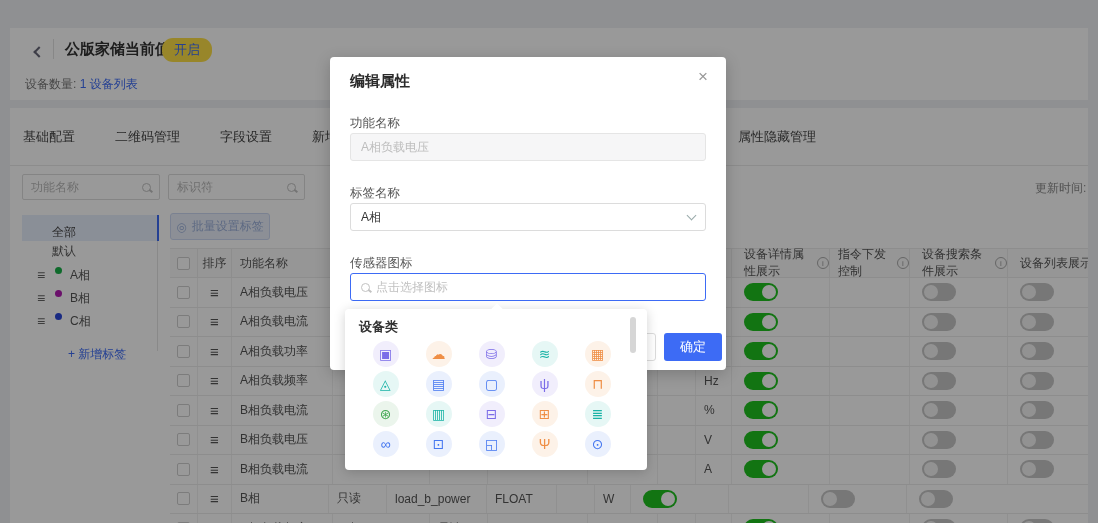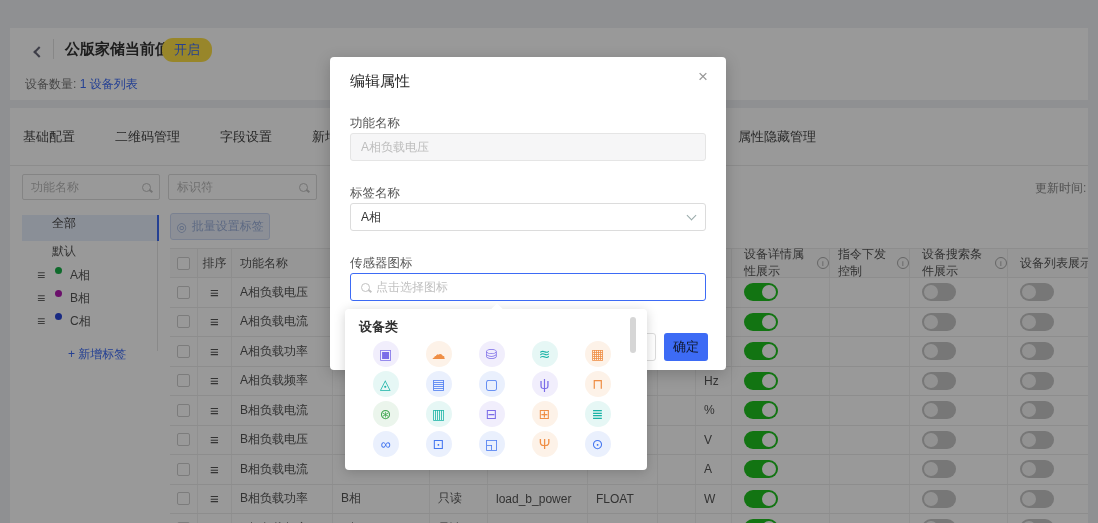--- a/index.html
+++ b/index.html
@@ -28,21 +28,21 @@
 
   .finput{position:absolute;top:66px;height:26px;border:1px solid #ddd;border-radius:2px;background:#fff;
           display:flex;align-items:center;justify-content:space-between;padding:0 8px;color:#b9b9b9;font-size:12px}
   .mag{width:9px;height:9px;border:1.5px solid #c2c2c2;border-radius:50%;position:relative;flex:none}
   .mag::after{content:"";position:absolute;width:4px;height:1.5px;background:#c2c2c2;right:-3px;bottom:-1px;transform:rotate(40deg)}
   .updtime{position:absolute;left:1025px;top:72px;font-size:12px;color:#8a8a8a;white-space:nowrap}
 
   
   .sidebar{position:absolute;left:12px;top:107px;width:136px}
   .sideline{position:absolute;left:147px;top:107px;width:1px;height:136px;background:#e4e4e4}
-  .allrow{position:relative;height:26px;background:#e7eefc;display:flex;align-items:flex-start;padding-left:30px;font-size:12px;color:#444;cursor:pointer}
+  .allrow{position:relative;height:26px;background:#e7eefc;display:flex;align-items:flex-end;padding-left:30px;font-size:12px;color:#444;cursor:pointer}
   .allrow .bar{position:absolute;right:-1px;top:0;width:2px;height:100%;background:var(--accent)}
   .srow{height:23px;display:flex;align-items:flex-start;font-size:12px;color:#555;cursor:pointer}
   .srow.def{padding-left:30px;height:24px;margin-top:2px}
   .srow .drag{margin-left:15px;color:#666;font-size:14px;width:18px}
   .dot{width:7px;height:7px;border-radius:50%;margin-right:8px;flex:none}
   .addtag{margin:10px 0 0 46px;font-size:12px;color:var(--accent);cursor:pointer}
 
   
   .batchbtn{position:absolute;left:160px;top:105px;width:100px;height:27px;background:#e9effb;border:1px solid #ccd8f2;
             border-radius:3px;display:flex;align-items:center;justify-content:center;gap:5px;color:#9cb0da;font-size:12px;cursor:pointer}
@@ -64,31 +64,31 @@
        font-size:8px;color:#999;margin-left:4px;flex:none;font-style:normal}
   .tg{display:inline-block;width:34px;height:18px;border-radius:9px;position:relative;cursor:pointer;flex:none}
   .tg::after{content:"";position:absolute;top:2px;width:14px;height:14px;border-radius:50%;background:#fff}
   .tg.on{background:var(--toggle-on)}.tg.on::after{right:2px}
   .tg.off{background:#c6c6c6}.tg.off::after{left:2px;background:#f4f4f4}
 
   
   .overlay{position:absolute;inset:0;background:var(--overlay);z-index:40}
   .modal{position:absolute;left:330px;top:57px;width:396px;height:313px;background:#fff;border-radius:4px;
          box-shadow:0 4px 16px rgba(0,0,0,.2);z-index:50}
-  .m-title{position:absolute;left:20px;top:15px;font-size:15px;font-weight:normal;color:#2b2b2b}
+  .m-title{position:absolute;left:20px;top:15px;font-size:15px;font-weight:bold;color:#2b2b2b}
   .m-close{position:absolute;right:13px;top:10px;font-size:17px;color:#999;cursor:pointer;width:20px;text-align:center}
   .m-label{position:absolute;left:20px;font-size:12.5px;color:#555}
   .m-input{position:absolute;left:20px;width:356px;height:28px;border-radius:3px;font-size:12px;display:flex;align-items:center;padding:0 10px}
   .dis{background:#f6f6f7;border:1px solid #e5e5e5;color:#bdbdbd}
   .sel{background:#fff;border:1px solid #dcdcdc;color:#333;justify-content:space-between;cursor:pointer}
   .chev{width:7px;height:7px;border-right:1.5px solid #9aa;border-bottom:1.5px solid #9aa;transform:rotate(45deg);margin-top:-4px}
   .focus{background:#fff;border:1px solid var(--accent);color:#c0c0c0;gap:6px;cursor:text}
   .m-btn{position:absolute;top:276px;height:28px;border-radius:3px;font-size:13px;display:flex;align-items:center;justify-content:center;cursor:pointer}
   .cancel{left:270px;width:56px;background:#fff;border:1px solid #dcdcdc;color:#555}
-  .ok{left:334px;width:44px;background:var(--accent);color:#0f172a}
+  .ok{left:334px;width:58px;background:var(--accent);color:#ffffff}
 
   
   .panel{position:absolute;left:345px;top:309px;width:302px;height:161px;background:#fff;border-radius:4px;
          box-shadow:0 2px 12px rgba(0,0,0,.18);z-index:60}
   .panel::before{content:"";position:absolute;left:148px;top:-4px;width:8px;height:8px;background:#fff;transform:rotate(45deg)}
   .cat{position:absolute;left:14px;top:9px;font-size:13px;font-weight:bold;color:#333}
   .sbar{position:absolute;right:11px;top:8px;width:6px;height:36px;background:#d6d6d6;border-radius:3px;cursor:pointer}
   .igrid{position:absolute;left:14px;top:30px;display:grid;grid-template-columns:repeat(5,53px);grid-auto-rows:30px;justify-items:center;align-items:center}
   .icirc{width:26px;height:26px;border-radius:50%;display:flex;align-items:center;justify-content:center;font-size:14px;cursor:pointer}
 </style>
@@ -118,21 +118,21 @@
       <div class="tab">字段设置</div>
       <div class="tab">新增标签</div>
       <div class="tab active">属性定义</div>
     </div>
     <div class="tab far">属性隐藏管理</div>
 
     <div class="finput" style="left:12px;width:138px">
       <span>功能名称</span>
       <span class="mag"></span>
     </div>
-    <div class="finput" style="left:158px;width:149px">
+    <div class="finput" style="left:158px;width:137px">
       <span>标识符</span>
       <span class="mag"></span>
     </div>
     <div class="updtime">更新时间: 2025</div>
 
     <div class="sideline"></div>
     <div class="sidebar">
       <div class="allrow">
         <span>全部</span>
         <span class="bar"></span>
@@ -380,21 +380,20 @@
             </div>
         </div>
 
         <div class="tr">
           <div class="td c0">
               <span class="cb"></span>
             </div>
           <div class="td c1">
               <span class="drag">≡</span>
             </div>
-          <div class="td c2">B相负载功率</div>
           <div class="td c3">B相</div>
           <div class="td c4">只读</div>
           <div class="td c5">load_b_power</div>
           <div class="td c6">FLOAT</div>
           <div class="td c7"></div>
           <div class="td c8">W</div>
           <div class="td c9">
               <span class="tg on"></span>
             </div>
           <div class="td c10"></div>

